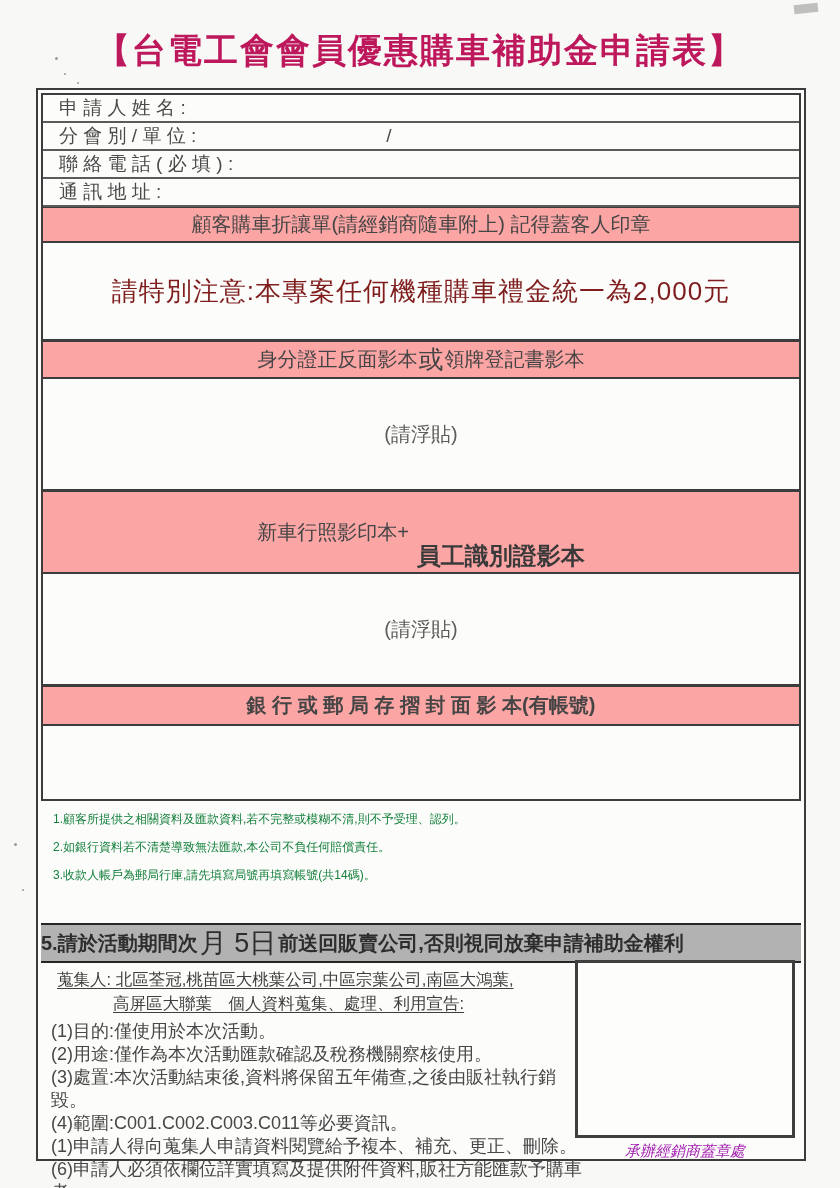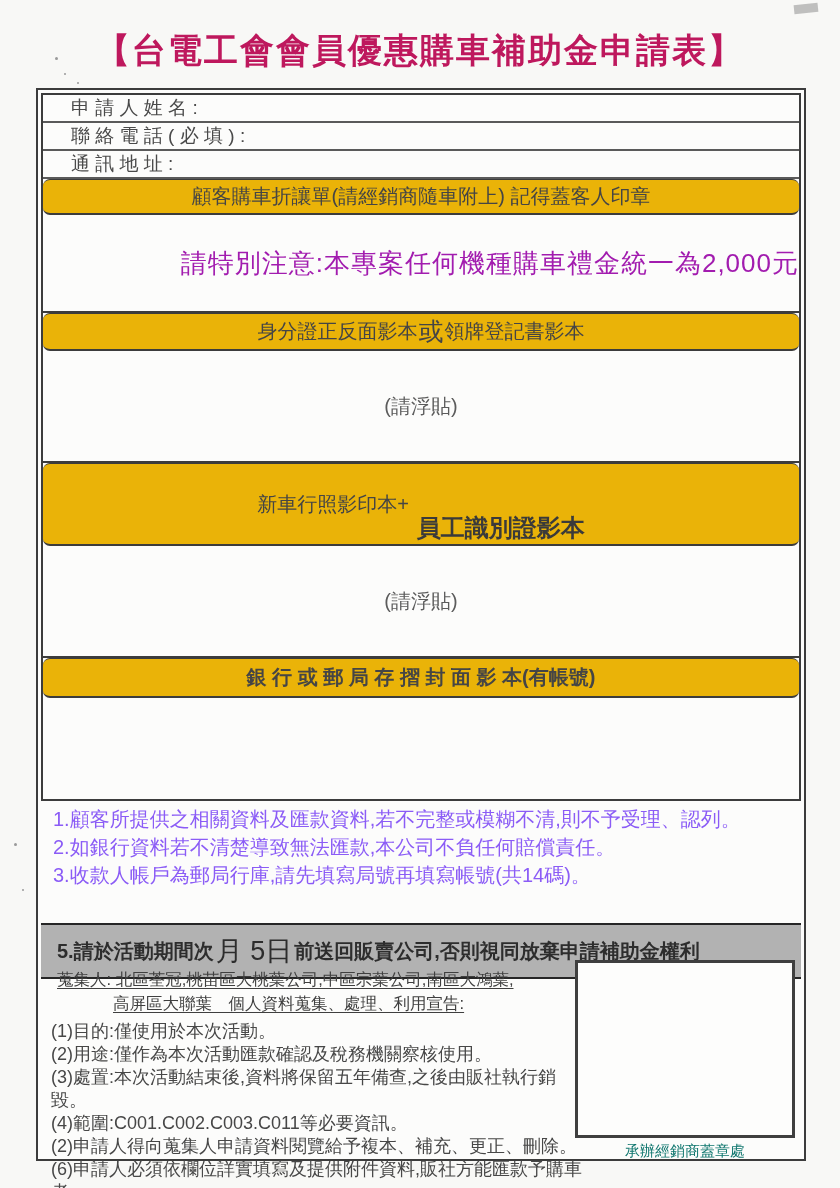--- a/index.html
+++ b/index.html
@@ -19,72 +19,72 @@
     position:absolute;left:36px;top:88px;width:770px;height:1073px;
     border:2px solid #3c3c3c;background:#fcfcfb;box-sizing:border-box;
   }
   .main-box{
     position:absolute;left:3px;top:3px;right:3px;height:708px;
     border:2px solid #3c3c3c;box-sizing:border-box;
     display:flex;flex-direction:column;
   }
   .field-row{
     height:28px;flex:0 0 28px;border-bottom:2px solid #5a5a5a;
-    display:flex;align-items:center;padding-left:28px;
+    display:flex;align-items:center;padding-left:16px;
     font-size:19px;color:#4a4a4a;box-sizing:border-box;
   }
   .field-slash{margin-left:190px;font-size:19px;color:#4a4a4a;}
   .section-bar{
-    background:#eab308;border-top:1px solid #3c3c3c;border-bottom:2px solid #3c3c3c;
+    background:#fca5a5;border-top:1px solid #3c3c3c;border-bottom:2px solid #3c3c3c;
     display:flex;align-items:center;justify-content:center;
-    color:#454545;box-sizing:border-box;border-radius:7px;
+    color:#454545;box-sizing:border-box;
   }
   .bar-a{flex:0 0 36px;font-size:20px;}
   .bar-b{flex:0 0 38px;font-size:20px;}
   .bar-b .or-big{font-size:25px;margin:0 1px;}
   .bar-c{flex:0 0 40px;font-size:20px;gap:8px;}
   .bar-c .bold-big{font-size:24px;font-weight:700;color:#3a3a3a;margin-top:48px;}
   .bar-d{flex:0 0 40px;font-size:20px;font-weight:bold;}
   .notice-area{
     flex:0 0 98px;border-bottom:2px solid #3c3c3c;
-    display:flex;align-items:center;justify-content:flex-end;
-    font-size:26px;color:#a21caf;box-sizing:border-box;letter-spacing:1px;
+    display:flex;align-items:center;justify-content:center;
+    font-size:26px;color:#7f1d1d;box-sizing:border-box;letter-spacing:1px;
   }
   .paste-area{
     border-bottom:2px solid #3c3c3c;display:flex;align-items:center;justify-content:center;
     font-size:20px;color:#5c5c5c;box-sizing:border-box;
   }
   .paste-1{flex:0 0 112px;}
   .paste-2{flex:0 0 112px;}
   .paste-3{flex:1 1 auto;border-bottom:none;}
   .notes-block{position:absolute;left:3px;top:715px;right:3px;}
   .notes-heading{font-size:18px;letter-spacing:6px;color:#4a4a4a;margin:6px 0 4px 12px;}
-  .note-item{font-size:20px;color:#8b5cf6;line-height:28px;margin-left:12px;}
+  .note-item{font-size:12px;color:#15803d;line-height:28px;margin-left:12px;}
   .deadline-bar{
-    position:absolute;left:3px;right:3px;top:833px;height:56px;
+    position:absolute;left:3px;right:3px;top:833px;height:40px;
     background:#b2b2b2;border-top:2px solid #262626;border-bottom:2px solid #262626;
-    display:flex;align-items:center;padding-left:16px;box-sizing:border-box;
+    display:flex;align-items:center;padding-left:0;box-sizing:border-box;
     color:#2d2d2d;font-size:20px;font-weight:600;
   }
   .deadline-bar .big{font-size:27px;font-weight:500;margin:0 2px;}
   .privacy-block{position:absolute;left:3px;top:877px;width:545px;}
   .collector-line{
     font-size:16.5px;color:#3f3f3f;line-height:24px;margin-left:16px;
     text-decoration:underline;text-underline-offset:3px;
   }
   .collector-line.indent{margin-left:72px;}
   .privacy-item{font-size:18px;color:#474747;line-height:23px;margin-left:10px;}
   .privacy-items{margin-top:5px;}
   .stamp-box{
     position:absolute;left:537px;top:870px;width:220px;height:178px;
     border:3px solid #3f3f3f;background:#fdfdfc;box-sizing:border-box;
   }
   .stamp-label{
     position:absolute;left:537px;top:1052px;width:220px;
-    text-align:center;font-size:15px;color:#0f766e;
+    text-align:center;font-size:15px;color:#a21caf;font-style:italic;
   }
   .speck{position:absolute;background:#9a9a9a;border-radius:50%;}
   .smudge{position:absolute;background:#8f8f8f;}
 </style>
 </head>
 <body>
 
 <div class="page-title">【台電工會會員優惠購車補助金申請表】</div>
 
 <div class="speck" style="left:55px;top:57px;width:3px;height:3px;"></div>
@@ -93,20 +93,25 @@
 <div class="speck" style="left:14px;top:843px;width:3px;height:3px;"></div>
 <div class="speck" style="left:22px;top:889px;width:2px;height:2px;"></div>
 <div class="smudge" style="left:794px;top:4px;width:24px;height:9px;transform:rotate(-6deg);opacity:.55;"></div>
 
 <div class="outer-box">
 
   <div class="main-box">
 
     <div class="field-row">
       <span>申 請 人 姓 名 :</span>
+      <span></span>
+    </div>
+    <div class="field-row">
+      <span>分 會 別 / 單 位 :</span>
+      <span class="field-slash">/</span>
       <span></span>
     </div>
     <div class="field-row">
       <span>聯 絡 電 話 ( 必 填 ) :</span>
       <span></span>
     </div>
     <div class="field-row">
       <span>通 訊 地 址 :</span>
       <span></span>
     </div>
@@ -154,21 +159,21 @@
   </div>
 
   <div class="privacy-block">
     <div class="collector-line">蒐集人: 北區荃冠,桃苗區大桃葉公司,中區宗葉公司,南區大鴻葉,</div>
     <div class="collector-line indent">高屏區大聯葉　個人資料蒐集、處理、利用宣告:</div>
     <div class="privacy-items">
       <div class="privacy-item">(1)目的:僅使用於本次活動。</div>
       <div class="privacy-item">(2)用途:僅作為本次活動匯款確認及稅務機關察核使用。</div>
       <div class="privacy-item">(3)處置:本次活動結束後,資料將保留五年備查,之後由販社執行銷毀。</div>
       <div class="privacy-item">(4)範圍:C001.C002.C003.C011等必要資訊。</div>
-      <div class="privacy-item">(2)申請人得向蒐集人申請資料閱覽給予複本、補充、更正、刪除。</div>
+      <div class="privacy-item">(1)申請人得向蒐集人申請資料閱覽給予複本、補充、更正、刪除。</div>
       <div class="privacy-item">(6)申請人必須依欄位詳實填寫及提供附件資料,販社方能匯款予購車者。</div>
     </div>
   </div>
 
   <div class="stamp-box"></div>
   <div class="stamp-label">承辦經銷商蓋章處</div>
 
 </div>
 
 </body></html>

